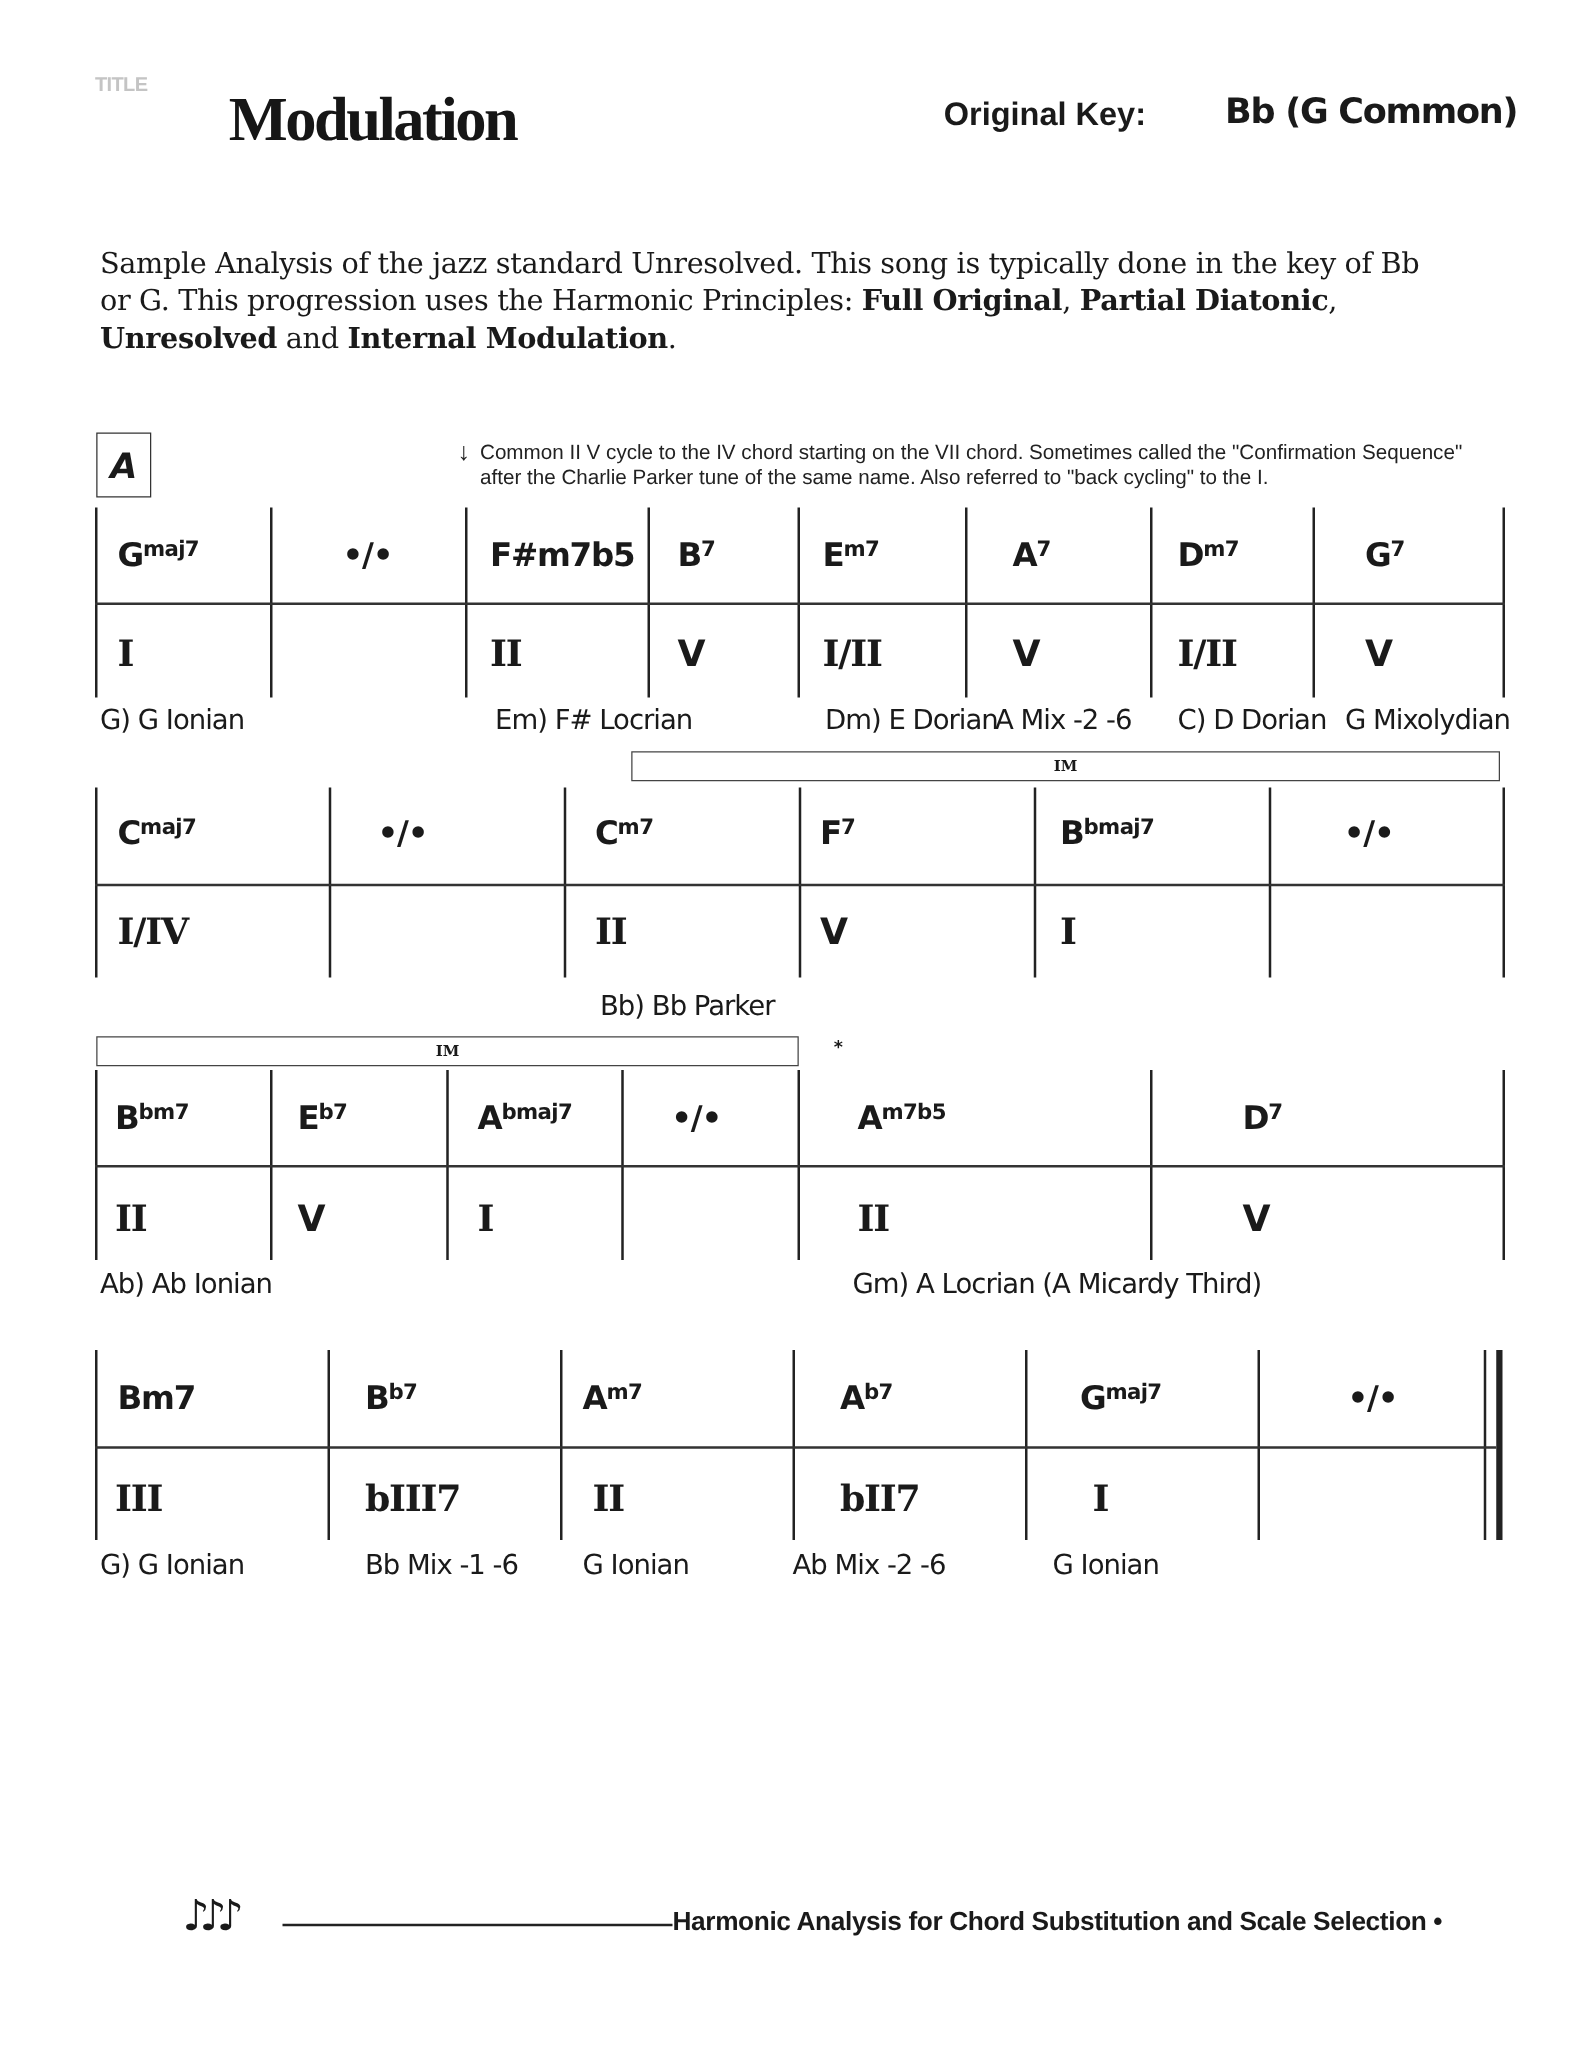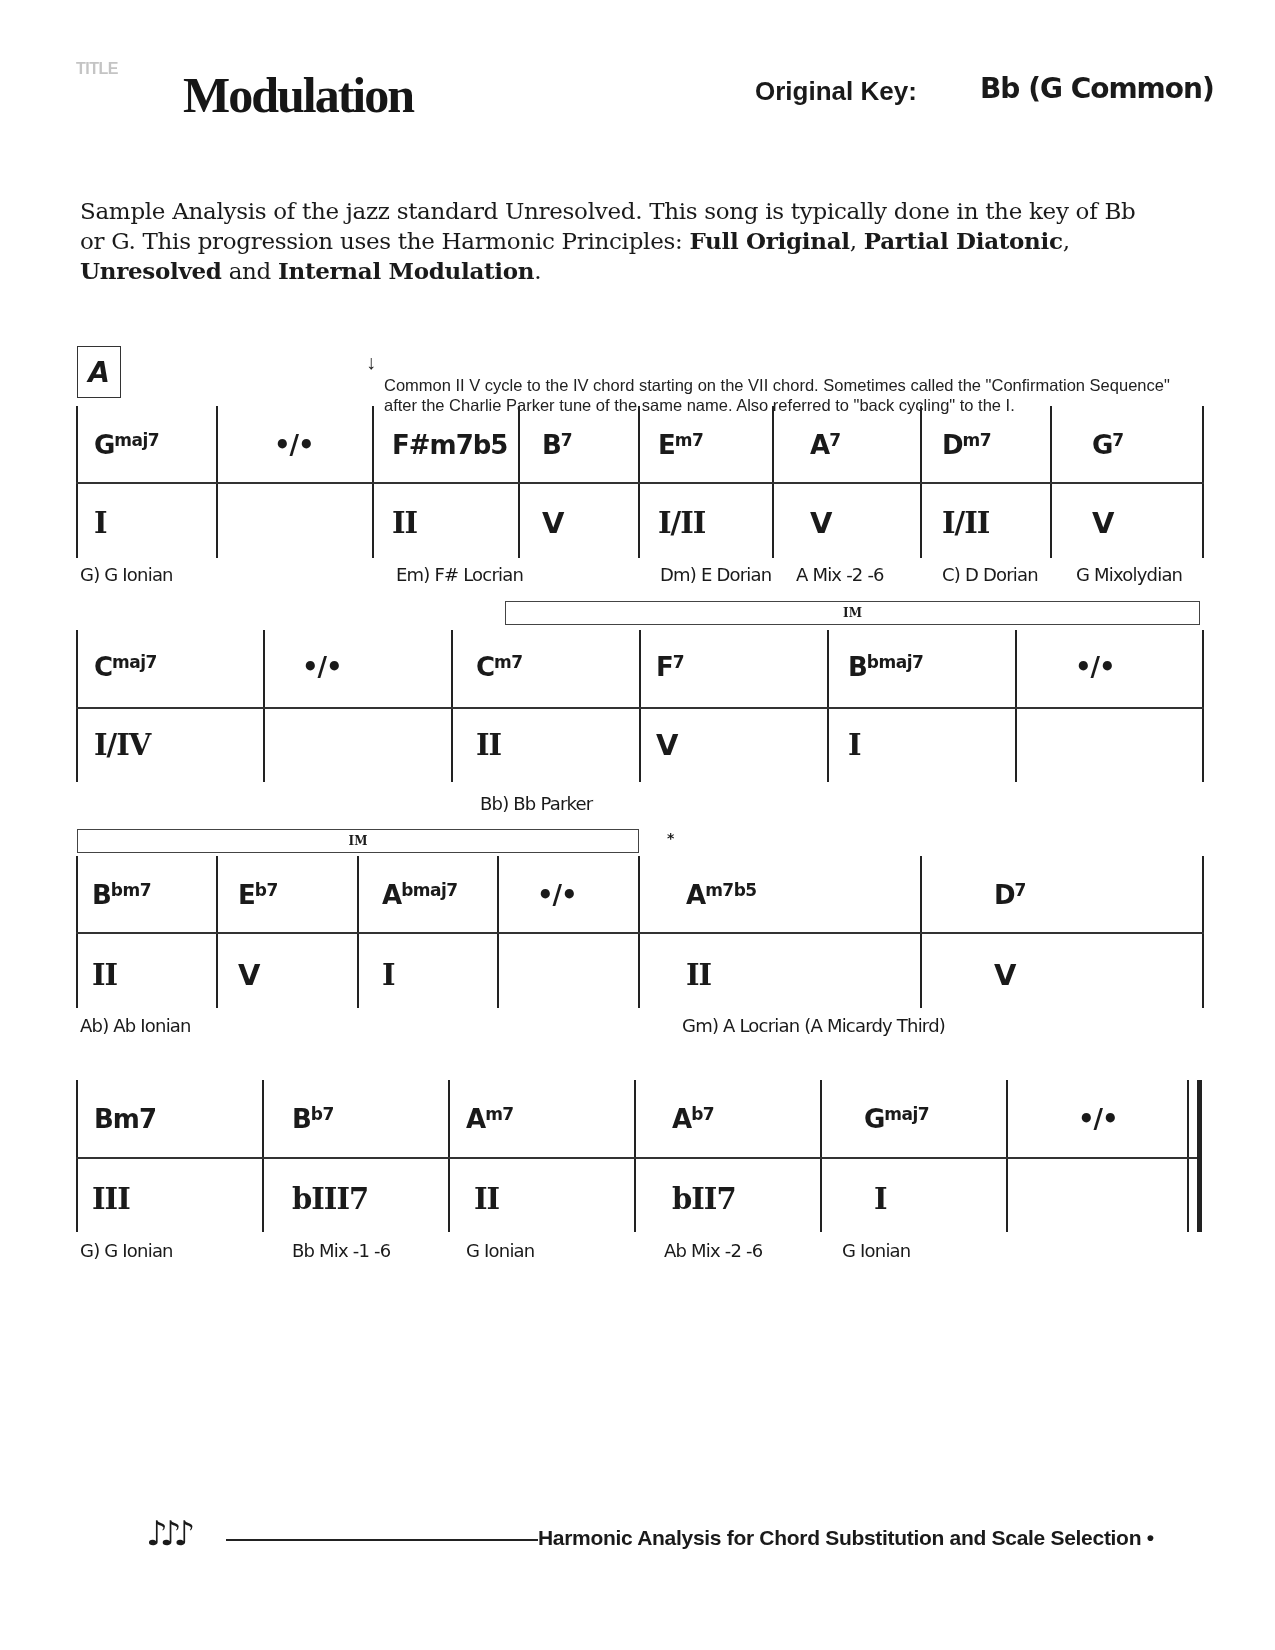--- a/index.html
+++ b/index.html
@@ -7,28 +7,28 @@
   .abs { position:absolute; }
   .title-tag { left:76px; top:60px; font-family:"Liberation Sans", sans-serif; font-weight:bold; font-size:16px; color:#c4c4c4; letter-spacing:-0.5px; }
   .song-title { left:183px; top:66px; font-family:"Liberation Serif", serif; font-weight:bold; font-size:50px; letter-spacing:-2px; color:#161616; }
   .key-label { left:755px; top:76px; font-family:"Liberation Sans", sans-serif; font-weight:bold; font-size:26px; }
   .key-value { left:980px; top:72px; font-family:"DejaVu Sans", sans-serif; font-weight:bold; font-size:28px; letter-spacing:-1px; }
   .intro { left:80px; top:196px; width:1080px; font-family:"DejaVu Serif", serif; font-size:23px; line-height:30px; letter-spacing:-0.3px; }
   .intro b { font-weight:bold; }
   .section-box { left:77px; top:346px; width:42px; height:50px; border:1.5px solid #333; display:flex; align-items:center; justify-content:center; font-family:"DejaVu Sans", sans-serif; font-weight:bold; font-style:italic; font-size:28px; }
   .note { left:370px; top:352px; width:820px; font-family:"Liberation Sans", sans-serif; font-size:16.5px; line-height:20px; color:#222; }
   .note .arrow { position:absolute; left:-4px; top:0; font-size:20px; }
-  .note .txt { padding-left:14px; display:block;margin-top:23px; }
+  .note .txt { padding-left:14px; display:block; }
   .bar-v { position:absolute; width:2px; background:#222; }
   .bar-h { position:absolute; height:2px; background:#333; }
   .chord { position:absolute; font-family:"DejaVu Sans", sans-serif; font-weight:bold; font-size:26px; letter-spacing:-1px; white-space:nowrap; }
   .chord sup { font-size:17px; vertical-align:8px; font-weight:bold; letter-spacing:-0.5px; }
   .roman { position:absolute; font-family:"DejaVu Serif", serif; font-weight:bold; font-size:29px; letter-spacing:-1px; white-space:nowrap; }
   .roman.sans { font-family:"DejaVu Sans", sans-serif; }
-  .scale { position:absolute; font-family:"DejaVu Sans", sans-serif; font-size:18px; letter-spacing:-0.8px; white-space:nowrap; }
+  .scale { position:absolute; font-family:"DejaVu Sans", sans-serif; font-size:22px; letter-spacing:-0.8px; white-space:nowrap; }
   .im-box { position:absolute; height:22px; border:1.5px solid #444; font-family:"DejaVu Serif", serif; font-weight:bold; font-size:12px; display:flex; align-items:center; justify-content:center; }
   .star { position:absolute; font-size:14px; font-weight:bold; font-family:"DejaVu Sans", sans-serif; }
   .footer-line { position:absolute; left:226px; top:1539px; width:312px; height:2px; background:#222; }
   .footer-text { position:absolute; left:538px; top:1526px; font-family:"Liberation Sans", sans-serif; font-weight:bold; font-size:21px; letter-spacing:-0.3px; }
   .notes-icon { position:absolute; left:146px; top:1516px; font-size:34px; line-height:34px; font-family:"DejaVu Sans", sans-serif; letter-spacing:-8px; }
 </style>
 </head>
 <body>
 
 <div class="abs title-tag">TITLE</div>
@@ -164,19 +164,19 @@
 
   <div class="roman" style="left:92px;top:1182px">III</div>
   <div class="roman" style="left:292px;top:1182px">bIII7</div>
   <div class="roman" style="left:474px;top:1182px">II</div>
   <div class="roman" style="left:672px;top:1182px">bII7</div>
   <div class="roman" style="left:874px;top:1182px">I</div>
 
   <div class="scale" style="left:80px;top:1240px">G) G Ionian</div>
   <div class="scale" style="left:292px;top:1240px">Bb Mix -1 -6</div>
   <div class="scale" style="left:466px;top:1240px">G Ionian</div>
-  <div class="scale" style="left:664px;top:1240px">Ab Mix -2 -6</div>
+  <div class="scale" style="left:634px;top:1240px">Ab Mix -2 -6</div>
   <div class="scale" style="left:842px;top:1240px">G Ionian</div>
 </div>
 
 <div class="notes-icon">♪♪♪</div>
 <div class="footer-line"></div>
 <div class="footer-text">Harmonic Analysis for Chord Substitution and Scale Selection •</div>
 
 </body></html>

